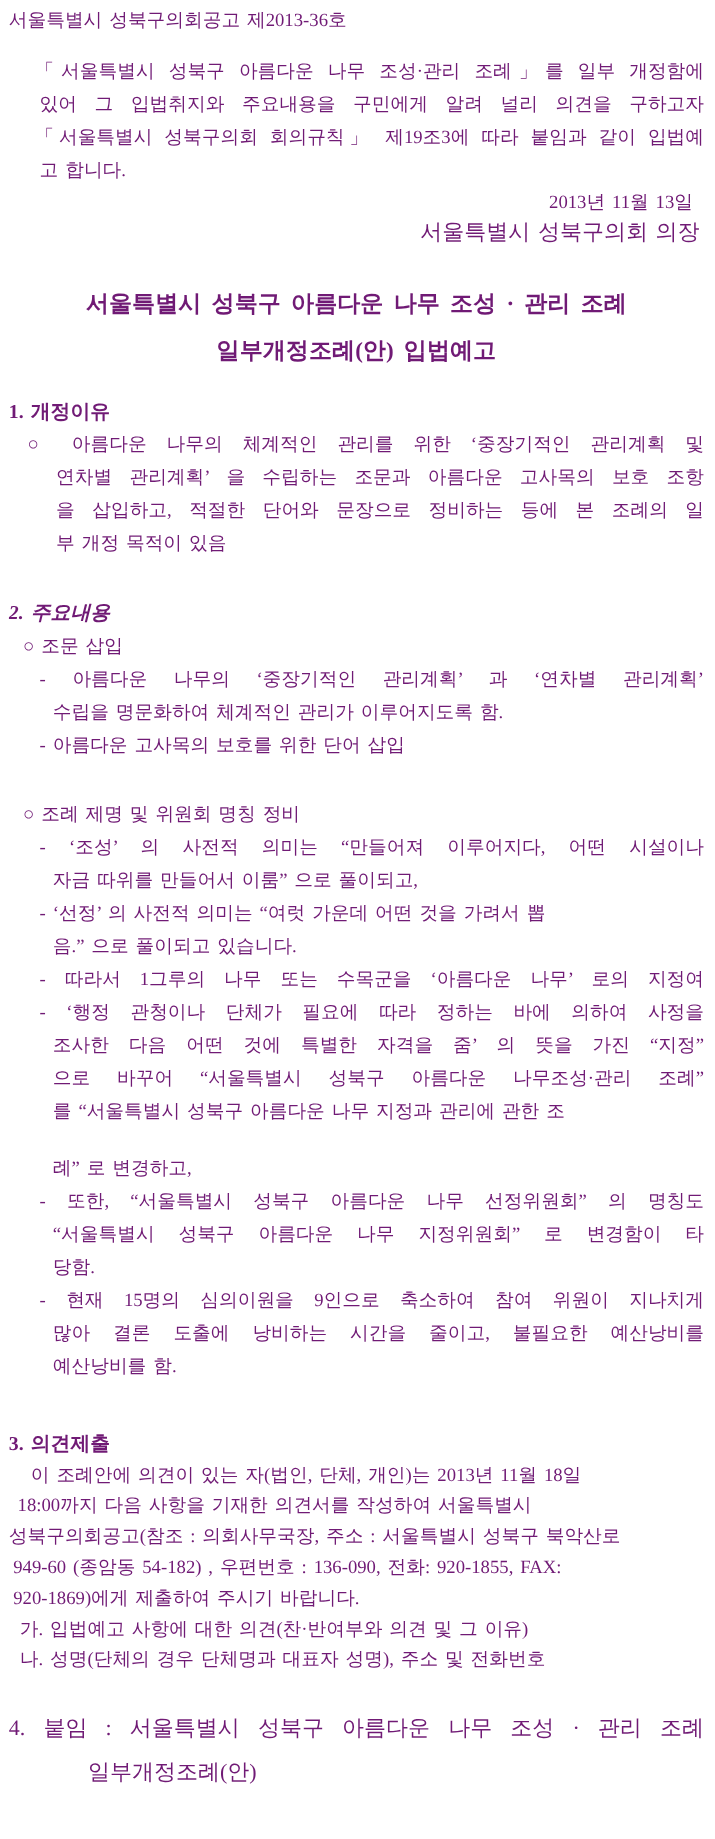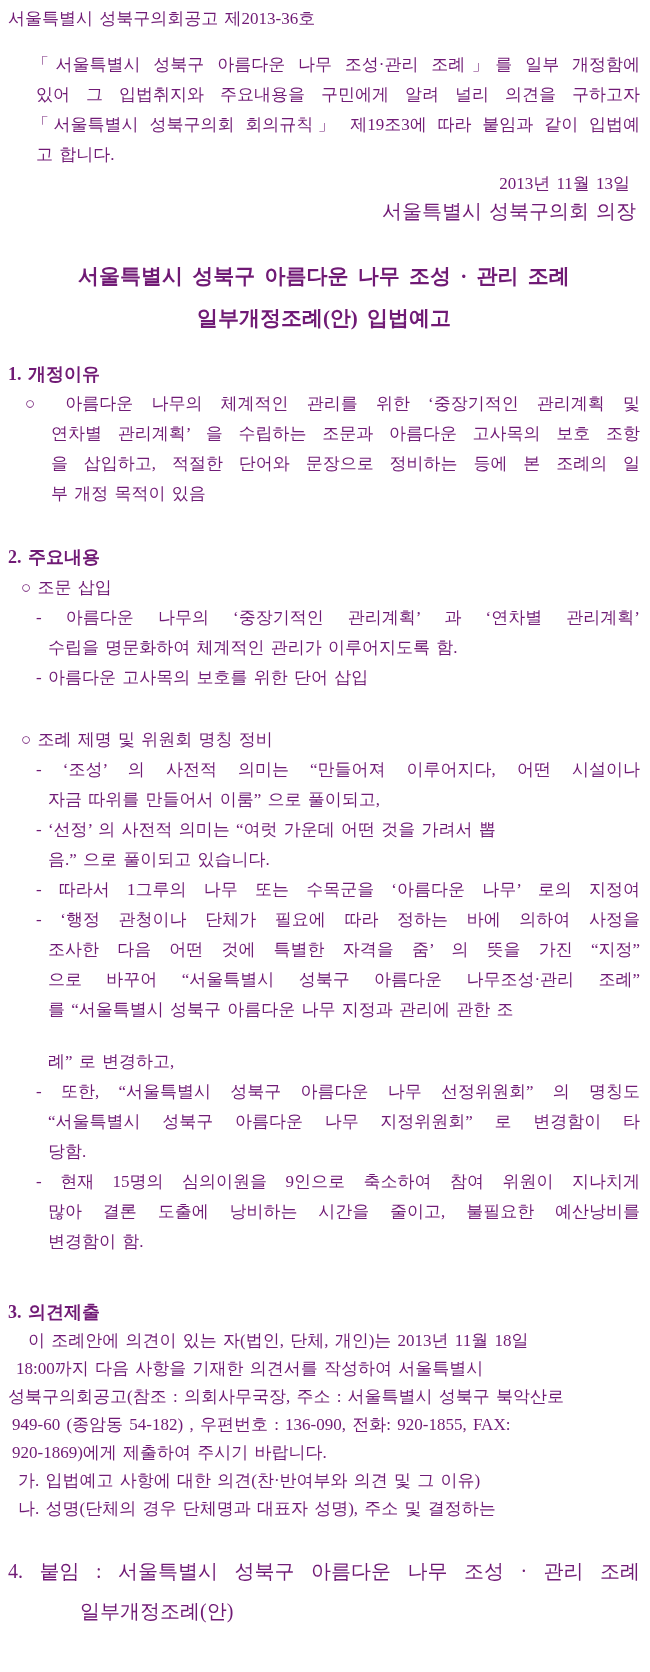--- a/index.html
+++ b/index.html
@@ -24,21 +24,21 @@
   .p-cont  { padding-left: 28px; }
   .intro { margin-top: 18px; }
   
   .date   { text-align: right; padding-right: 10px; line-height: 27px; }
   .signer { text-align: right; padding-right: 4px; font-size: 20px; line-height: 28px; }
   
   .title-block { margin-top: 30px; }
   .t { text-align: center; font-weight: bold; font-size: 21px; line-height: 42px; word-spacing: 4px; }
   
   .h { font-weight: bold; font-size: 18px; }
-  .h2 { line-height: 32px; }
+  .h2 { line-height: 32px; font-style: italic; }
   
   .b1  { padding-left: 17px; }  
   .b1c { padding-left: 43px; }  
   .b2  { padding-left: 13px; }  
   .d   { padding-left: 28px; }  
   .dc  { padding-left: 40px; }  
   
   .s3 .ln { line-height: 28px; }
   .s3a { padding-left: 20px; }
   .s3b { padding-left: 8px; }
@@ -97,31 +97,31 @@
   <div class="ln j d">- ‘행정 관청이나 단체가 필요에 따라 정하는 바에 의하여 사정을</div>
   <div class="ln j dc">조사한 다음 어떤 것에 특별한 자격을 줌’ 의 뜻을 가진  “지정”</div>
   <div class="ln j dc">으로 바꾸어  “서울특별시 성북구 아름다운 나무조성·관리 조례”</div>
   <div class="ln dc">를  “서울특별시 성북구 아름다운 나무 지정과 관리에 관한 조</div>
   <div class="ln dc mt14">례” 로 변경하고,</div>
   <div class="ln j d">- 또한,  “서울특별시 성북구 아름다운 나무 선정위원회” 의 명칭도</div>
   <div class="ln j dc">“서울특별시 성북구 아름다운 나무 지정위원회” 로 변경함이 타</div>
   <div class="ln dc">당함.</div>
   <div class="ln j d">- 현재 15명의 심의이원을 9인으로 축소하여 참여 위원이 지나치게</div>
   <div class="ln j dc">많아 결론 도출에 낭비하는 시간을 줄이고, 불필요한 예산낭비를</div>
-  <div class="ln dc">변경함이 함.</div>
+  <div class="ln dc">예산낭비를 함.</div>
 
   <div class="ln h mt40">3. 의견제출</div>
   <div class="s3">
     <div class="ln s3a">이 조례안에 의견이 있는 자(법인, 단체, 개인)는 2013년 11월 18일</div>
     <div class="ln s3b">18:00까지 다음 사항을 기재한 의견서를 작성하여 서울특별시</div>
     <div class="ln s3c">성북구의회공고(참조 : 의회사무국장, 주소 : 서울특별시 성북구 북악산로</div>
     <div class="ln s3d">949-60 (종암동 54-182) , 우편번호 : 136-090, 전화: 920-1855, FAX:</div>
     <div class="ln s3d">920-1869)에게 제출하여 주시기 바랍니다.</div>
     <div class="ln s3e">가. 입법예고 사항에 대한 의견(찬·반여부와 의견 및 그 이유)</div>
-    <div class="ln s3e">나. 성명(단체의 경우 단체명과 대표자 성명), 주소 및 결정하는</div>
+    <div class="ln s3e">나. 성명(단체의 경우 단체명과 대표자 성명), 주소 및 전화번호</div>
   </div>
 
   <div class="s4">
     <div class="ln j">4. 붙임 : 서울특별시 성북구 아름다운 나무 조성  ·  관리 조례</div>
     <div class="ln s4b">일부개정조례(안)</div>
   </div>
 
 </div>
 
 </body></html>

